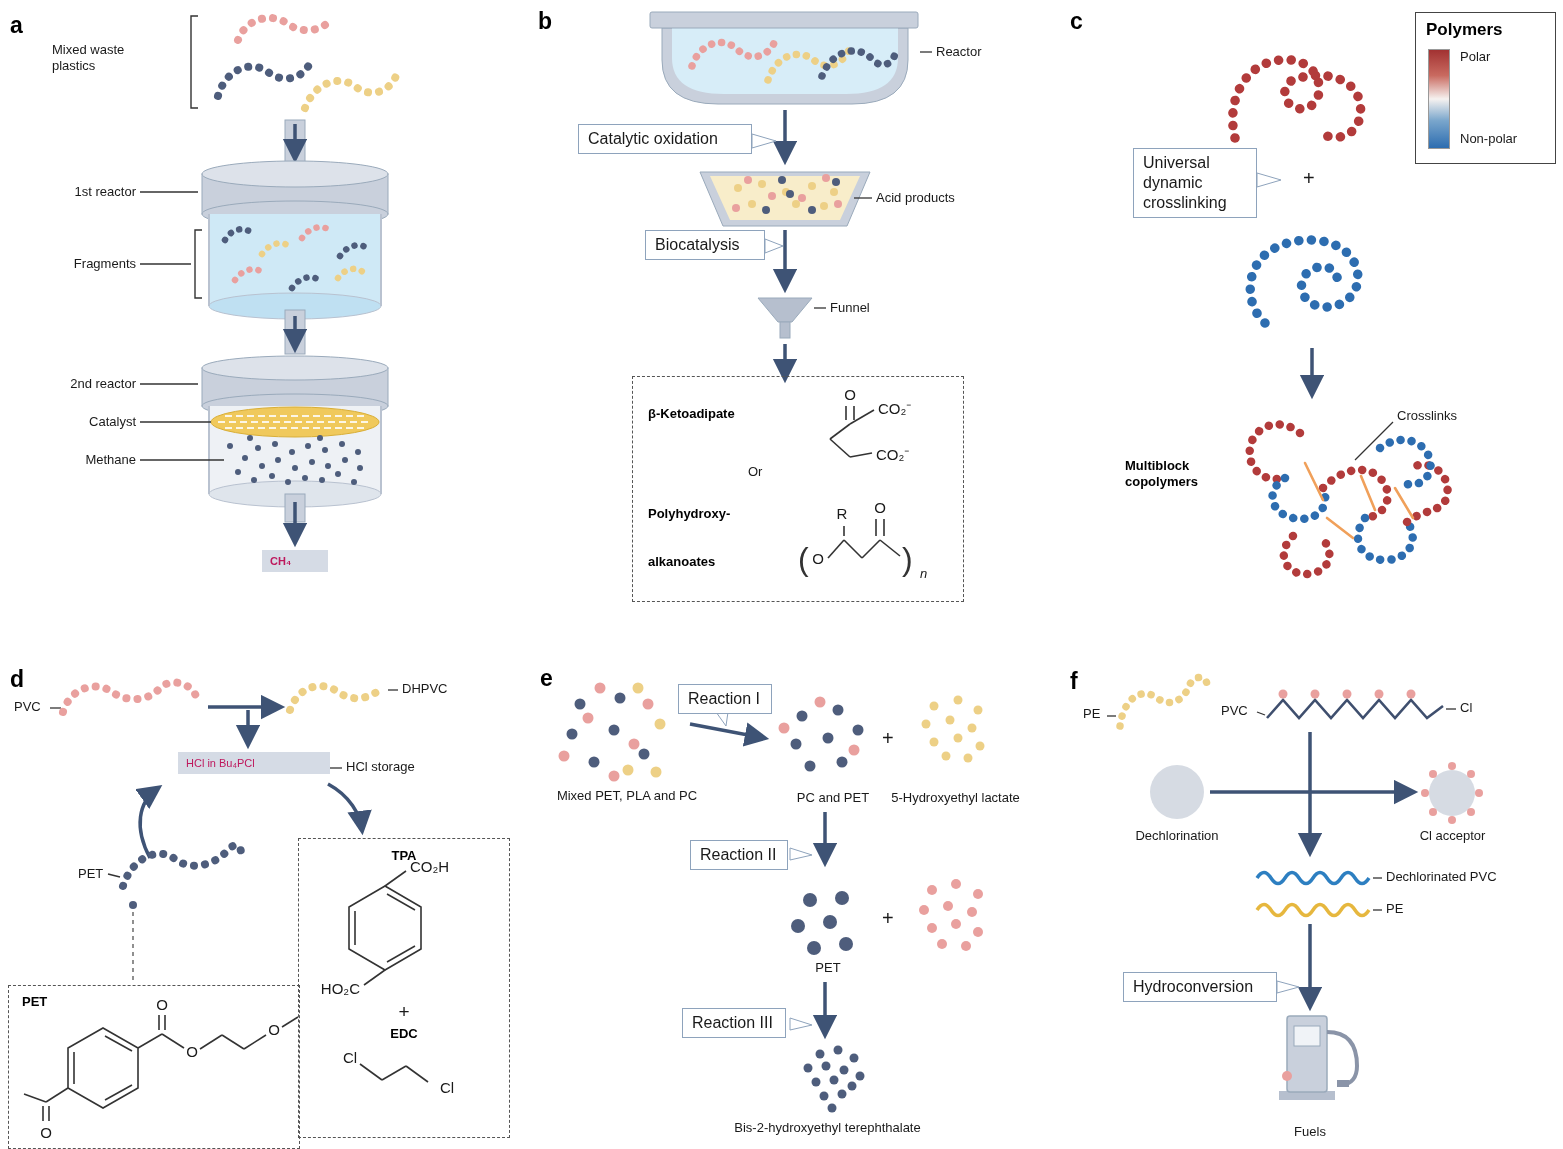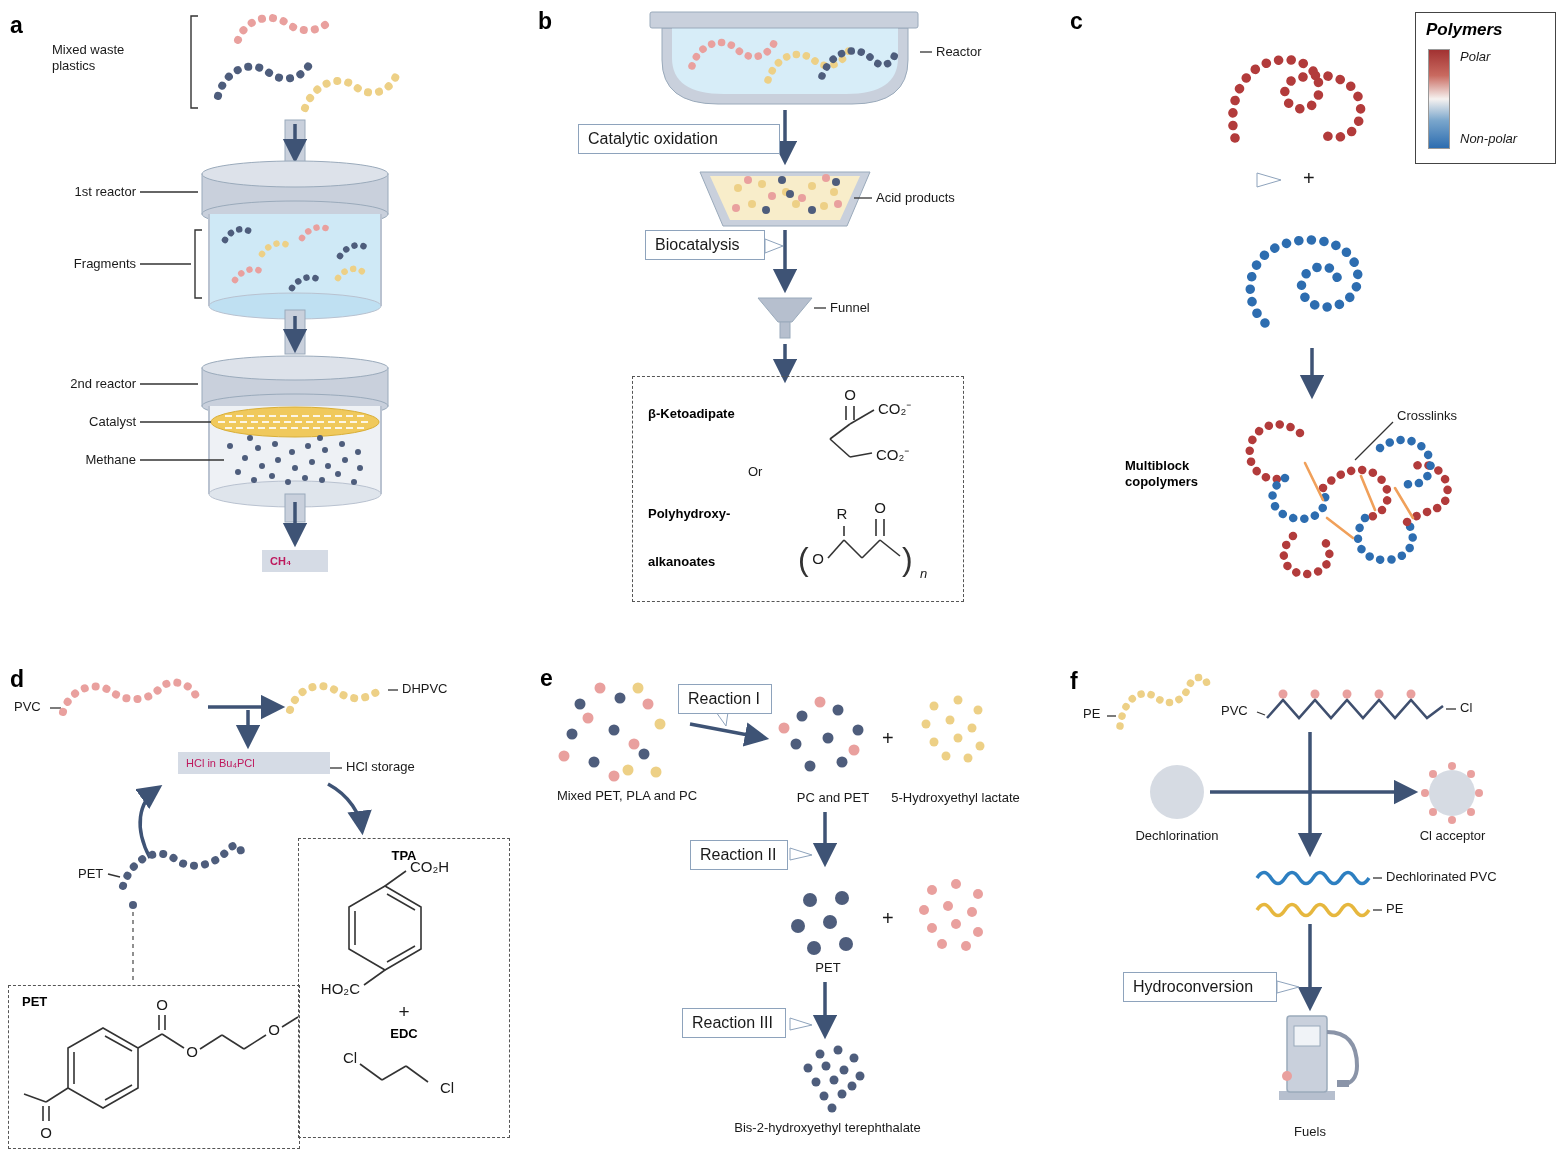--- a/index.html
+++ b/index.html
@@ -223,21 +223,21 @@
     </g>
     <text x="278" y="562" class="paren">(</text>
     <text x="298" y="556" text-anchor="middle">O</text>
     <text x="322" y="511" text-anchor="middle">R</text>
     <text x="360" y="505" text-anchor="middle">O</text>
     <text x="382" y="562" class="paren">)</text>
     <text x="400" y="570" class="sub">n</text>
   </svg>
   <div class="letter" style="left:18px; top:0;">b</div>
   <div class="lbl" style="left:416px; top:36px;">Reactor</div>
-  <div class="callout" style="left:58px; top:116px; width:202px;">Catalytic oxidation</div>
+  <div class="callout" style="left:58px; top:116px; width:174px;">Catalytic oxidation</div>
   <div class="lbl" style="left:356px; top:182px;">Acid products</div>
   <div class="callout" style="left:125px; top:222px; width:120px;">Biocatalysis</div>
   <div class="lbl" style="left:310px; top:292px;">Funnel</div>
   <div class="dashedbox" style="left:112px; top:368px; width:332px; height:226px;"></div>
   <div class="lbl bold" style="left:128px; top:398px;">β-Ketoadipate</div>
   <div class="lbl" style="left:228px; top:456px;">Or</div>
   <div class="lbl bold" style="left:128px; top:498px;">
     <span style="display:block;">Polyhydroxy-</span>
     <span style="display:block;margin-top:32px;">alkanoates</span>
   </div>
@@ -266,26 +266,27 @@
       <g stroke="#f0a05a" stroke-width="2.6">
         <line x1="240" y1="455" x2="258" y2="492"></line>
         <line x1="296" y1="468" x2="310" y2="502"></line>
         <line x1="262" y1="510" x2="288" y2="530"></line>
         <line x1="330" y1="480" x2="348" y2="510"></line>
       </g>
     </g>
     <line x1="328" y1="414" x2="290" y2="452" stroke="#333" stroke-width="1.3"></line>
   </svg>
   <div class="letter" style="left:5px; top:0;">c</div>
-  <div class="legend" style="left:350px; top:4px; width:141px; height:152px;font-style:italic;">
+  <div class="legend" style="left:350px; top:4px; width:141px; height:152px;">
     <div class="legend-title" style="left:10px; top:7px;">Polymers</div>
     <div class="gradbar" style="left:12px; top:36px;"></div>
     <div class="lbl" style="left:44px; top:36px;">Polar</div>
     <div class="lbl" style="left:44px; top:118px;">Non-polar</div>
   </div>
+  <div class="callout" style="left:68px; top:140px; width:124px;">Universal dynamic crosslinking</div>
   <div class="lbl" style="left:238px; top:158px; font-size:20px;">+</div>
   <div class="lbl bold" style="left:60px; top:450px; width:116px;">Multiblock copolymers</div>
   <div class="lbl" style="left:332px; top:400px;">Crosslinks</div>
 </div>
 
 <div class="panel" style="left:8px; top:660px; width:512px; height:489px;">
   <svg width="512" height="489">
     <defs>
           <marker id="arr-d" markerWidth="9" markerHeight="8" refX="5.5" refY="3.5" orient="auto">
             <path d="M0,0 L7,3.5 L0,7 Z" fill="#3e5375"></path>

